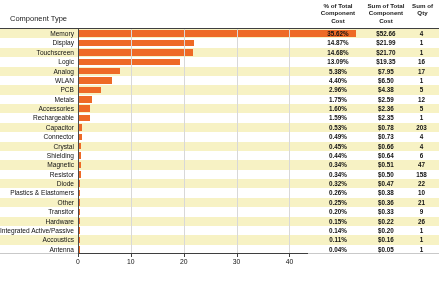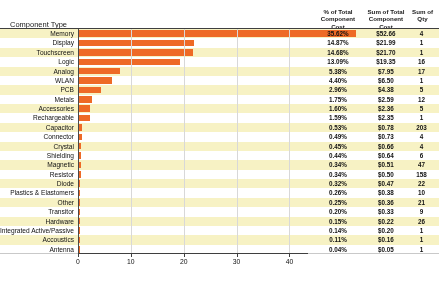--- a/index.html
+++ b/index.html
@@ -21,21 +21,20 @@
     height: 281px;
     box-sizing: border-box;
   }
 
   
   .header {
     position: absolute;
     left: 0; top: 0;
     width: 439px;
     height: 16px;
-    margin-top: 6px;
   }
   .header-dim-title {
     position: absolute;
     left: 10px;
     top: 14px;
     font-size: 7.5px;
     color: #1a1a1a;
     white-space: nowrap;
   }
   .measure-head {

